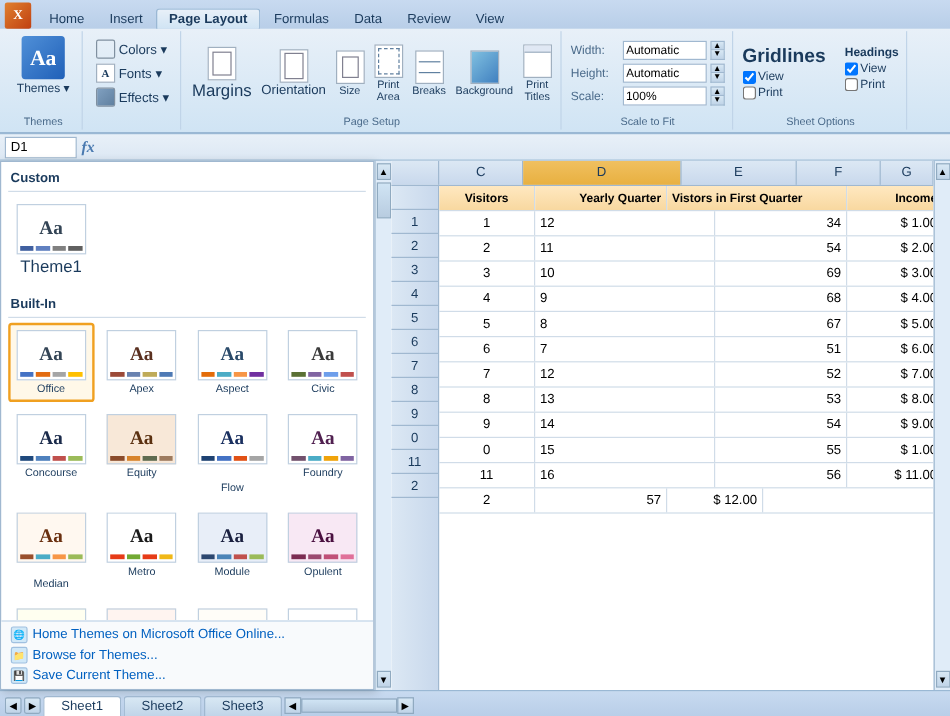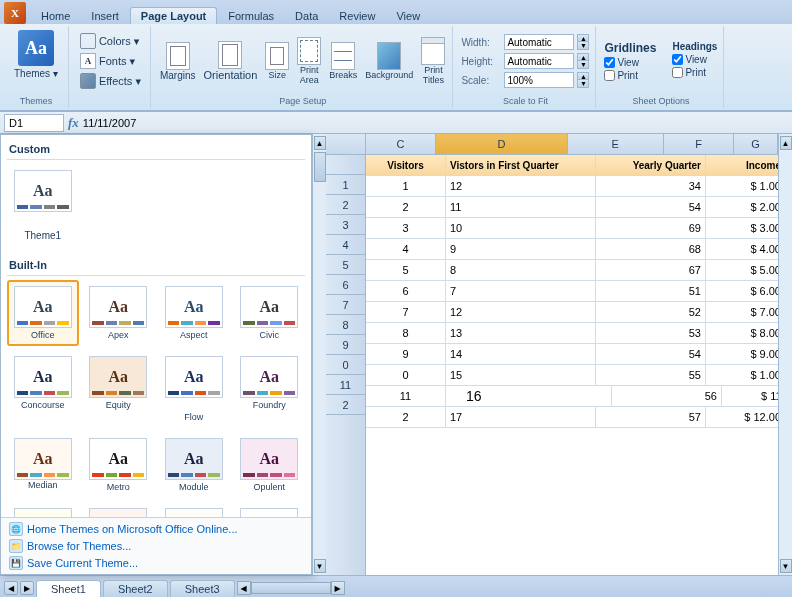--- a/index.html
+++ b/index.html
@@ -47,21 +47,21 @@
     </div>
   </div>
 
   <div style="display:flex;flex-direction:column;padding:2px 4px 14px;border-right:1px solid #c0d4e8;position:relative;">
     <div style="position:absolute;bottom:2px;left:0;right:0;text-align:center;font-size:9px;color:#4a6a8a;">Page Setup</div>
     <div style="display:flex;gap:2px;flex:1;align-items:center;">
       <div style="display:flex;flex-direction:column;align-items:center;cursor:pointer;padding:2px 3px;border-radius:2px;">
         <div style="width:24px;height:28px;background:white;border:1px solid #a0b0c0;display:flex;align-items:center;justify-content:center;">
           <div style="width:16px;height:20px;border:1px solid #808090;margin:1px;"></div>
         </div>
-        <span style="font-size:10px;color:#1a3a5c;">Margins</span>
+        <span style="font-size:14px;color:#1a3a5c;">Margins</span>
       </div>
       <div style="display:flex;flex-direction:column;align-items:center;cursor:pointer;padding:2px 3px;border-radius:2px;">
         <div style="width:24px;height:28px;background:white;border:1px solid #a0b0c0;display:flex;align-items:center;justify-content:center;">
           <div style="width:16px;height:22px;border:1px solid #808090;"></div>
         </div>
         <span style="font-size:11px;color:#1a3a5c;">Orientation</span>
       </div>
       <div style="display:flex;flex-direction:column;align-items:center;cursor:pointer;padding:2px 3px;border-radius:2px;">
         <div style="width:24px;height:28px;background:white;border:1px solid #a0b0c0;display:flex;align-items:center;justify-content:center;">
           <div style="width:14px;height:18px;border:1px solid #808090;"></div>
@@ -120,21 +120,21 @@
         <div style="width:12px;height:8px;background:linear-gradient(to bottom,#d8e8f4,#c0d4e8);border:1px solid #a0b8d0;display:flex;align-items:center;justify-content:center;font-size:7px;cursor:pointer;">▲</div>
         <div style="width:12px;height:8px;background:linear-gradient(to bottom,#d8e8f4,#c0d4e8);border:1px solid #a0b8d0;border-top:none;display:flex;align-items:center;justify-content:center;font-size:7px;cursor:pointer;">▼</div>
       </div>
     </div>
   </div>
 
   <div style="display:flex;flex-direction:column;padding:2px 6px 14px;border-right:1px solid #c0d4e8;position:relative;justify-content:center;gap:2px;">
     <div style="position:absolute;bottom:2px;left:0;right:0;text-align:center;font-size:9px;color:#4a6a8a;">Sheet Options</div>
     <div style="display:flex;gap:16px;">
       <div style="display:flex;flex-direction:column;gap:2px;">
-        <span style="font-size:12px;color:#1a3a5c;font-weight:bold;">Gridlines</span>
+        <span style="font-size:16px;color:#1a3a5c;font-weight:bold;">Gridlines</span>
         <label style="display:flex;align-items:center;gap:2px;font-size:10px;color:#1a3a5c;cursor:pointer;">
           <input type="checkbox" checked="" style="width: 11px; height: 11px;">View
         </label>
         <label style="display:flex;align-items:center;gap:2px;font-size:10px;color:#1a3a5c;cursor:pointer;">
           <input type="checkbox" style="width: 11px; height: 11px;">Print
         </label>
       </div>
       <div style="display:flex;flex-direction:column;gap:2px;">
         <span style="font-size:10px;color:#1a3a5c;font-weight:bold;">Headings</span>
         <label style="display:flex;align-items:center;gap:2px;font-size:10px;color:#1a3a5c;cursor:pointer;">
@@ -144,21 +144,20 @@
           <input type="checkbox" style="width: 11px; height: 11px;">Print
         </label>
       </div>
     </div>
   </div>
 </div>
 
 <div style="background:linear-gradient(to bottom,#e8f0f8,#dce8f4);border-bottom:1px solid #9ab8d4;height:22px;display:flex;align-items:center;padding:0 4px;gap:4px;">
   <input style="width: 60px; height: 18px; border: 1px solid rgb(160, 184, 208); background: white; font-size: 11px; padding: 0px 4px;" value="D1">
   <span style="color:#4a7ab0;font-weight:bold;font-size:13px;font-style:italic;font-family:serif;">fx</span>
-  <input style="flex: 1 1 0%; height: 18px; border: none; background: transparent; font-size: 11px;" value="11/11/2007">
 </div>
 
 <div style="display:flex;height:calc(597px - 24px - 88px - 22px - 22px);">
 
   <div style="width:312px;background:white;border:1px solid #a0b8d0;box-shadow:2px 2px 8px rgba(0,0,0,0.2);display:flex;flex-direction:column;flex-shrink:0;overflow:hidden;">
 
     <div style="flex:1;overflow-y:auto;padding:4px 6px;">
 
       <div style="font-size:11px;font-weight:bold;color:#1a3a5c;padding:4px 2px 4px;border-bottom:1px solid #d0dce8;margin-bottom:4px;">Custom</div>
 
@@ -166,21 +165,21 @@
         <div style="display:flex;flex-direction:column;align-items:center;padding:4px 2px;cursor:pointer;border-radius:3px;border:2px solid transparent;">
           <div style="width:58px;height:42px;border:1px solid #c0d0e0;background:white;position:relative;overflow:hidden;display:flex;align-items:center;justify-content:center;">
             <span style="font-size:16px;font-weight:bold;font-family:serif;color:#334455;">Aa</span>
             <div style="position:absolute;bottom:2px;left:2px;right:2px;display:flex;gap:2px;">
               <div style="flex:1;height:4px;background:#4060a0;"></div>
               <div style="flex:1;height:4px;background:#6080c0;"></div>
               <div style="flex:1;height:4px;background:#808080;"></div>
               <div style="flex:1;height:4px;background:#606060;"></div>
             </div>
           </div>
-          <span style="font-size:10px;color:#1a3a5c;margin-top:18px;text-align:right;">Theme1</span>
+          <span style="font-size:14px;color:#1a3a5c;margin-top:2px;text-align:right;">Theme1</span>
         </div>
       </div>
 
       <div style="font-size:11px;font-weight:bold;color:#1a3a5c;padding:4px 2px 4px;border-bottom:1px solid #d0dce8;margin-bottom:4px;">Built-In</div>
 
       <div id="theme-grid" style="display:grid;grid-template-columns:repeat(4,1fr);gap:4px;">
           <div style="display: flex; flex-direction: column; align-items: center; padding: 4px 2px; cursor: pointer; border-radius: 3px; border: 2px solid rgb(240, 160, 32); background: rgb(255, 248, 232);">
       <div style="width:58px;height:42px;border:1px solid #c0d0e0;background:white;position:relative;overflow:hidden;display:flex;align-items:center;justify-content:center;">
         <span style="font-size:16px;font-weight:bold;font-family:serif;color:#334455;">Aa</span>
         <div style="position:absolute;bottom:2px;left:2px;right:2px;display:flex;gap:2px;">
@@ -279,21 +278,21 @@
           <div style="display: flex; flex-direction: column; align-items: center; padding: 4px 2px; cursor: pointer; border-radius: 3px; border: 2px solid transparent; background: transparent;">
       <div style="width:58px;height:42px;border:1px solid #c0d0e0;background:#fff8f0;position:relative;overflow:hidden;display:flex;align-items:center;justify-content:center;">
         <span style="font-size:16px;font-weight:bold;font-family:serif;color:#6a3010;">Aa</span>
         <div style="position:absolute;bottom:2px;left:2px;right:2px;display:flex;gap:2px;">
           <div style="flex:1;height:4px;background:#994f2c;"></div>
           <div style="flex:1;height:4px;background:#4bacc6;"></div>
           <div style="flex:1;height:4px;background:#f79646;"></div>
           <div style="flex:1;height:4px;background:#9bbb59;"></div>
         </div>
       </div>
-      <span style="font-size:9px;color:#1a3a5c;margin-top:0;">Median</span>
+      <span style="font-size:9px;color:#1a3a5c;margin-top:12px;">Median</span>
     </div>
           <div style="display: flex; flex-direction: column; align-items: center; padding: 4px 2px; cursor: pointer; border-radius: 3px; border: 2px solid transparent; background: transparent;">
       <div style="width:58px;height:42px;border:1px solid #c0d0e0;background:white;position:relative;overflow:hidden;display:flex;align-items:center;justify-content:center;">
         <span style="font-size:16px;font-weight:bold;font-family:serif;color:#1a1a1a;">Aa</span>
         <div style="position:absolute;bottom:2px;left:2px;right:2px;display:flex;gap:2px;">
           <div style="flex:1;height:4px;background:#e63b17;"></div>
           <div style="flex:1;height:4px;background:#71a933;"></div>
           <div style="flex:1;height:4px;background:#e63b17;"></div>
           <div style="flex:1;height:4px;background:#f0b817;"></div>
         </div>
@@ -421,22 +420,22 @@
           <div style="height: 20px; border-bottom: 1px solid rgb(160, 184, 208); display: flex; align-items: center; justify-content: center; font-size: 11px; color: rgb(26, 58, 92);">7</div>
           <div style="height: 20px; border-bottom: 1px solid rgb(160, 184, 208); display: flex; align-items: center; justify-content: center; font-size: 11px; color: rgb(26, 58, 92);">8</div>
           <div style="height: 20px; border-bottom: 1px solid rgb(160, 184, 208); display: flex; align-items: center; justify-content: center; font-size: 11px; color: rgb(26, 58, 92);">9</div>
           <div style="height: 20px; border-bottom: 1px solid rgb(160, 184, 208); display: flex; align-items: center; justify-content: center; font-size: 11px; color: rgb(26, 58, 92);">0</div>
           <div style="height: 20px; border-bottom: 1px solid rgb(160, 184, 208); display: flex; align-items: center; justify-content: center; font-size: 11px; color: rgb(26, 58, 92);">11</div>
           <div style="height: 20px; border-bottom: 1px solid rgb(160, 184, 208); display: flex; align-items: center; justify-content: center; font-size: 11px; color: rgb(26, 58, 92);">2</div>
         </div>
         <div style="flex: 1 1 0%; display: flex; flex-direction: column; overflow: hidden;">
           <div style="display: flex; border-bottom: 1px solid rgb(208, 220, 232); flex-shrink: 0;">
             <div style="border-right: 1px solid rgb(208, 220, 232); height: 20px; display: flex; align-items: center; padding: 0px 4px; font-size: 10px; overflow: hidden; white-space: nowrap; width: 80px; justify-content: center; flex-shrink: 0; background: linear-gradient(rgb(255, 232, 192), rgb(248, 216, 160)); font-weight: bold;">Visitors</div>
+            <div style="border-right: 1px solid rgb(208, 220, 232); height: 20px; display: flex; align-items: center; padding: 0px 4px; font-size: 10px; overflow: hidden; white-space: nowrap; width: 110px; justify-content: flex-end; flex-shrink: 0; background: linear-gradient(rgb(255, 232, 192), rgb(248, 216, 160)); font-weight: bold;">Yearly Quarter</div>
             <div style="border-right: 1px solid rgb(208, 220, 232); height: 20px; display: flex; align-items: center; padding: 0px 4px; font-size: 10px; overflow: hidden; white-space: nowrap; width: 150px; justify-content: flex-start; flex-shrink: 0; background: linear-gradient(rgb(255, 232, 192), rgb(248, 216, 160)); font-weight: bold;">Vistors in First Quarter</div>
-            <div style="border-right: 1px solid rgb(208, 220, 232); height: 20px; display: flex; align-items: center; padding: 0px 4px; font-size: 10px; overflow: hidden; white-space: nowrap; width: 110px; justify-content: flex-end; flex-shrink: 0; background: linear-gradient(rgb(255, 232, 192), rgb(248, 216, 160)); font-weight: bold;">Yearly Quarter</div>
             <div style="border-right: 1px solid rgb(208, 220, 232); height: 20px; display: flex; align-items: center; padding: 0px 4px; font-size: 10px; overflow: hidden; white-space: nowrap; width: 80px; justify-content: flex-end; flex-shrink: 0; background: linear-gradient(rgb(255, 232, 192), rgb(248, 216, 160)); font-weight: bold;">Income</div>
           </div>
           <div style="display: flex; border-bottom: 1px solid rgb(208, 220, 232); flex-shrink: 0;">
             <div style="border-right: 1px solid rgb(208, 220, 232); height: 20px; display: flex; align-items: center; padding: 0px 4px; font-size: 11px; overflow: hidden; white-space: nowrap; width: 80px; justify-content: center; flex-shrink: 0;">1</div>
             <div style="border-right: 1px solid rgb(208, 220, 232); height: 20px; display: flex; align-items: center; padding: 0px 4px; font-size: 11px; overflow: hidden; white-space: nowrap; width: 150px; justify-content: flex-start; flex-shrink: 0;">12</div>
             <div style="border-right: 1px solid rgb(208, 220, 232); height: 20px; display: flex; align-items: center; padding: 0px 4px; font-size: 11px; overflow: hidden; white-space: nowrap; width: 110px; justify-content: flex-end; flex-shrink: 0;">34</div>
             <div style="border-right: 1px solid rgb(208, 220, 232); height: 20px; display: flex; align-items: center; padding: 0px 4px; font-size: 11px; overflow: hidden; white-space: nowrap; width: 80px; justify-content: flex-end; flex-shrink: 0;">$ 1.00</div>
           </div>
           <div style="display: flex; border-bottom: 1px solid rgb(208, 220, 232); flex-shrink: 0;">
             <div style="border-right: 1px solid rgb(208, 220, 232); height: 20px; display: flex; align-items: center; padding: 0px 4px; font-size: 11px; overflow: hidden; white-space: nowrap; width: 80px; justify-content: center; flex-shrink: 0;">2</div>
@@ -487,27 +486,26 @@
             <div style="border-right: 1px solid rgb(208, 220, 232); height: 20px; display: flex; align-items: center; padding: 0px 4px; font-size: 11px; overflow: hidden; white-space: nowrap; width: 80px; justify-content: flex-end; flex-shrink: 0;">$ 9.00</div>
           </div>
           <div style="display: flex; border-bottom: 1px solid rgb(208, 220, 232); flex-shrink: 0;">
             <div style="border-right: 1px solid rgb(208, 220, 232); height: 20px; display: flex; align-items: center; padding: 0px 4px; font-size: 11px; overflow: hidden; white-space: nowrap; width: 80px; justify-content: center; flex-shrink: 0;">0</div>
             <div style="border-right: 1px solid rgb(208, 220, 232); height: 20px; display: flex; align-items: center; padding: 0px 4px; font-size: 11px; overflow: hidden; white-space: nowrap; width: 150px; justify-content: flex-start; flex-shrink: 0;">15</div>
             <div style="border-right: 1px solid rgb(208, 220, 232); height: 20px; display: flex; align-items: center; padding: 0px 4px; font-size: 11px; overflow: hidden; white-space: nowrap; width: 110px; justify-content: flex-end; flex-shrink: 0;">55</div>
             <div style="border-right: 1px solid rgb(208, 220, 232); height: 20px; display: flex; align-items: center; padding: 0px 4px; font-size: 11px; overflow: hidden; white-space: nowrap; width: 80px; justify-content: flex-end; flex-shrink: 0;">$ 1.00</div>
           </div>
           <div style="display: flex; border-bottom: 1px solid rgb(208, 220, 232); flex-shrink: 0;">
             <div style="border-right: 1px solid rgb(208, 220, 232); height: 20px; display: flex; align-items: center; padding: 0px 4px; font-size: 11px; overflow: hidden; white-space: nowrap; width: 80px; justify-content: center; flex-shrink: 0;">11</div>
-            <div style="border-right: 1px solid rgb(208, 220, 232); height: 20px; display: flex; align-items: center; padding: 0px 4px; font-size: 14px; overflow: hidden; white-space: nowrap; width: 150px; justify-content: flex-start; flex-shrink: 0; margin-left: 16px;">16</div>
+            <div style="border-right: 1px solid rgb(208, 220, 232); height: 20px; display: flex; align-items: center; padding: 0px 4px; font-size: 11px; overflow: hidden; white-space: nowrap; width: 150px; justify-content: flex-start; flex-shrink: 0;">16</div>
             <div style="border-right: 1px solid rgb(208, 220, 232); height: 20px; display: flex; align-items: center; padding: 0px 4px; font-size: 11px; overflow: hidden; white-space: nowrap; width: 110px; justify-content: flex-end; flex-shrink: 0;">56</div>
             <div style="border-right: 1px solid rgb(208, 220, 232); height: 20px; display: flex; align-items: center; padding: 0px 4px; font-size: 11px; overflow: hidden; white-space: nowrap; width: 80px; justify-content: flex-end; flex-shrink: 0;">$ 11.00</div>
           </div>
           <div style="display: flex; border-bottom: 1px solid rgb(208, 220, 232); flex-shrink: 0;">
             <div style="border-right: 1px solid rgb(208, 220, 232); height: 20px; display: flex; align-items: center; padding: 0px 4px; font-size: 11px; overflow: hidden; white-space: nowrap; width: 80px; justify-content: center; flex-shrink: 0;">2</div>
-            <div style="border-right: 1px solid rgb(208, 220, 232); height: 20px; display: flex; align-items: center; padding: 0px 4px; font-size: 11px; overflow: hidden; white-space: nowrap; width: 150px; justify-content: flex-start; flex-shrink: 0;">17</div>
             <div style="border-right: 1px solid rgb(208, 220, 232); height: 20px; display: flex; align-items: center; padding: 0px 4px; font-size: 11px; overflow: hidden; white-space: nowrap; width: 110px; justify-content: flex-end; flex-shrink: 0;">57</div>
             <div style="border-right: 1px solid rgb(208, 220, 232); height: 20px; display: flex; align-items: center; padding: 0px 4px; font-size: 11px; overflow: hidden; white-space: nowrap; width: 80px; justify-content: flex-end; flex-shrink: 0;">$ 12.00</div>
           </div>
         </div>
       </div>
   </div>
 
   <div style="width:14px;background:#e0ecf8;border-left:1px solid #a0b8d0;display:flex;flex-direction:column;align-items:center;padding:2px 0;">
     <div style="width:12px;height:14px;background:linear-gradient(to bottom,#d8e8f4,#c0d4e8);border:1px solid #90aac0;display:flex;align-items:center;justify-content:center;font-size:8px;cursor:pointer;">▲</div>
     <div style="flex:1;"></div>

